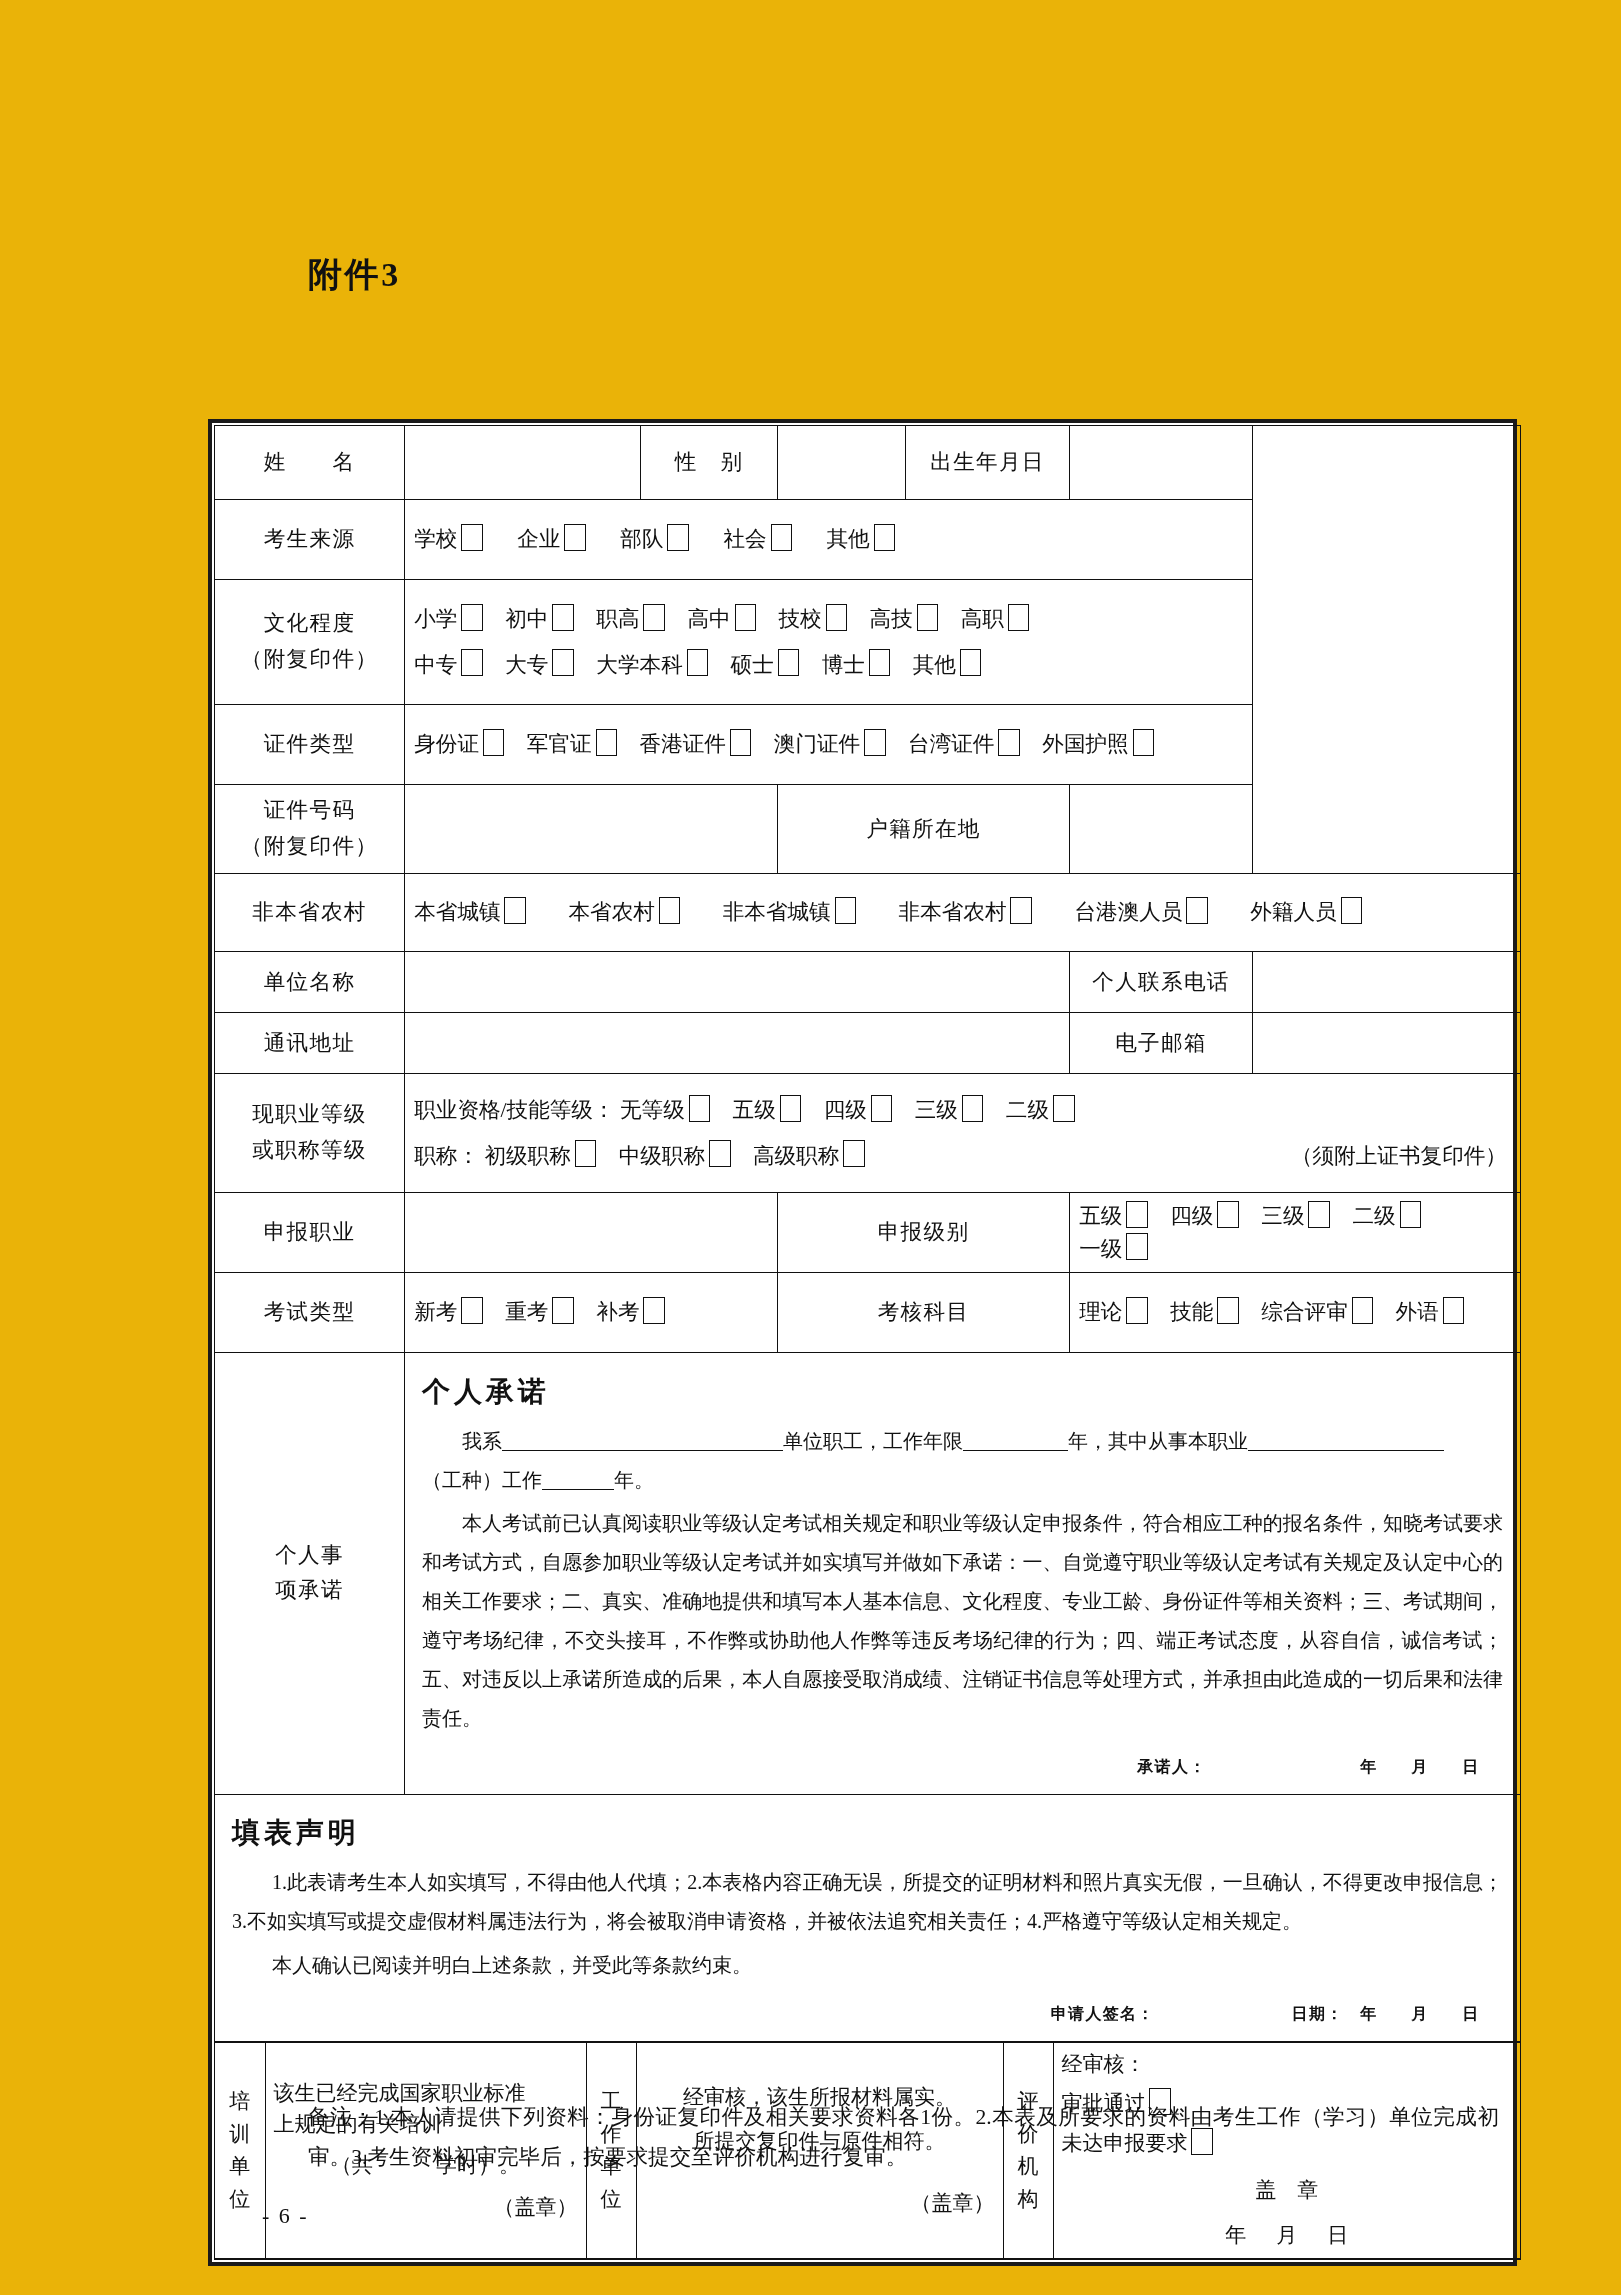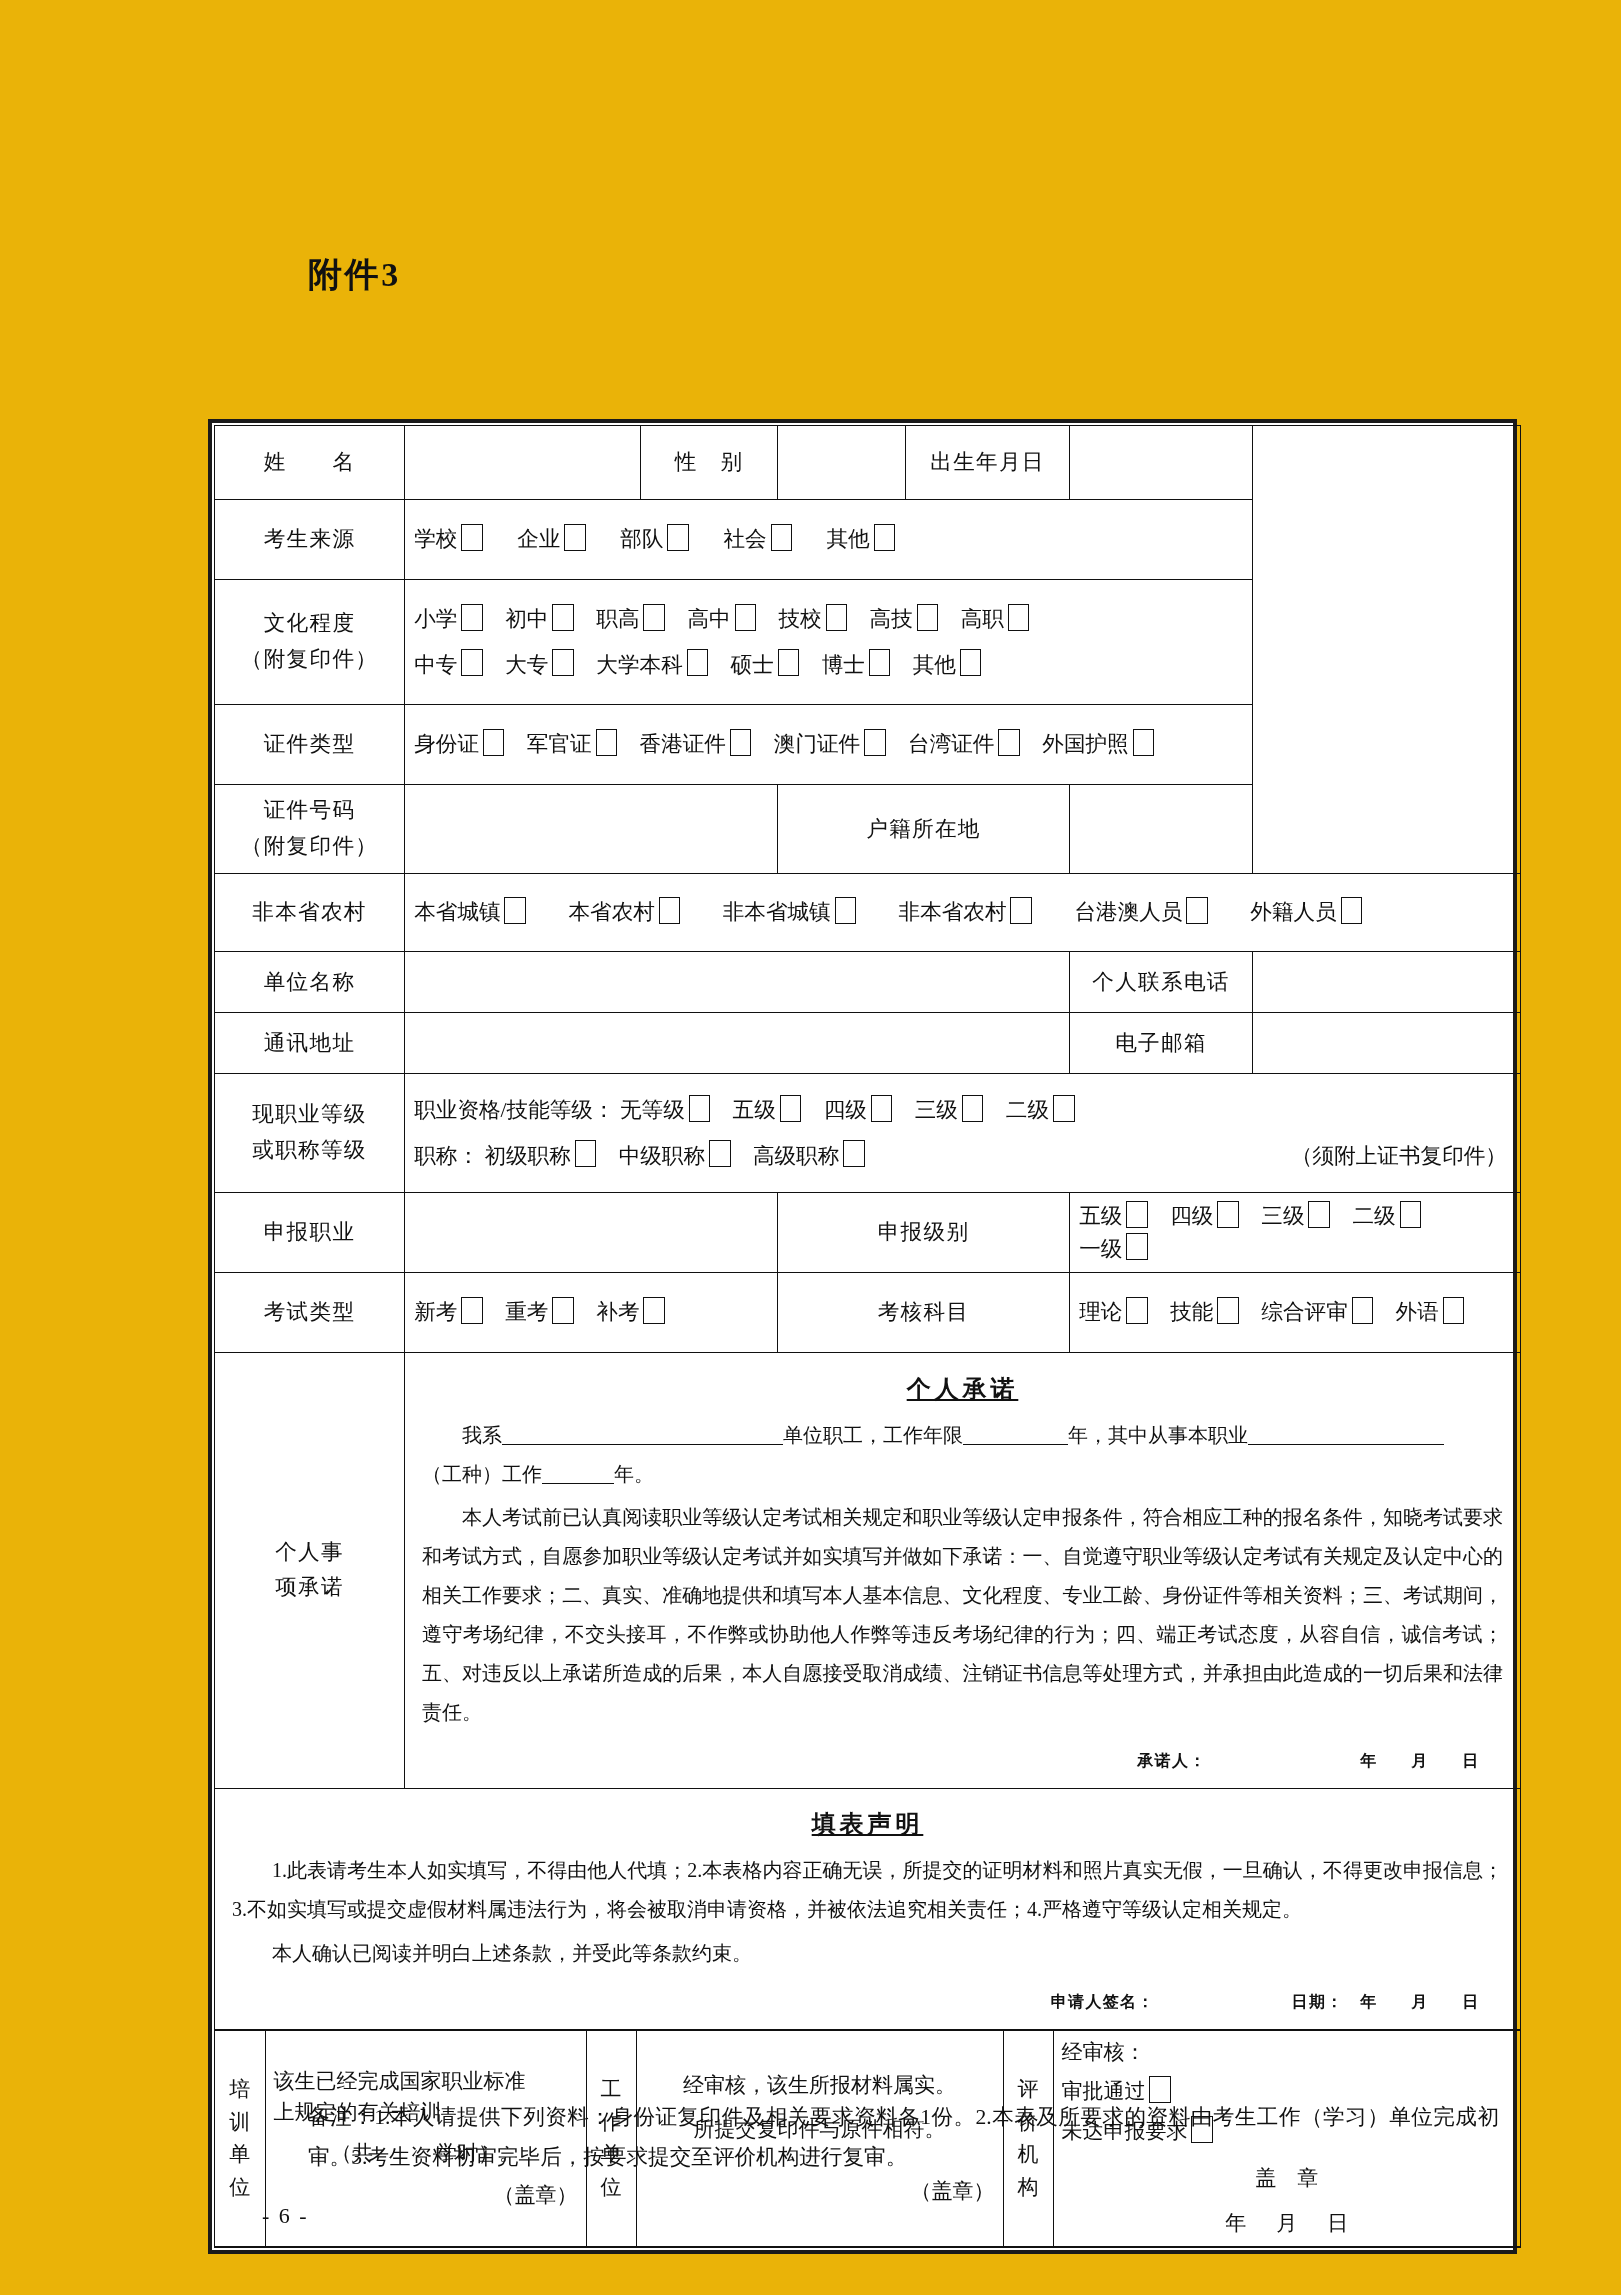--- a/index.html
+++ b/index.html
@@ -63,21 +63,21 @@
   .opt{display:inline-block;white-space:nowrap;margin-right:29px;}
   .opt:last-child{margin-right:0;}
   .optrow{padding:10.5px 0;}
   .optrow2{padding:6.5px 0;}
   .tight .opt{margin-right:17px;}
   .looser .opt{margin-right:37px;}
 
   .note-right{float:right;margin-right:3.9px;}
 
   
-  .ctr-title{text-align:center;font-weight:800;font-size:24px;letter-spacing:3.9px;margin:6.5px 0 9.2px;text-decoration:underline;}
+  .ctr-title{font-weight:800;font-size:28px;letter-spacing:3.9px;margin:6.5px 0 9.2px;}
   .para{font-size:20px;line-height:1.95;text-align:justify;}
   .indent{text-indent:2em;}
   .ul{display:inline-block;border-bottom:1.3px solid #111;vertical-align:-2.6px;}
   .ul-l{width:281px;}
   .ul-m{width:105px;}
   .ul-s{width:72px;}
   .ul-x{width:196px;}
   .signline{
     text-align:right;font-size:16px;letter-spacing:1.3px;
     margin-top:17px;padding-right:6.5px;font-weight:700;

